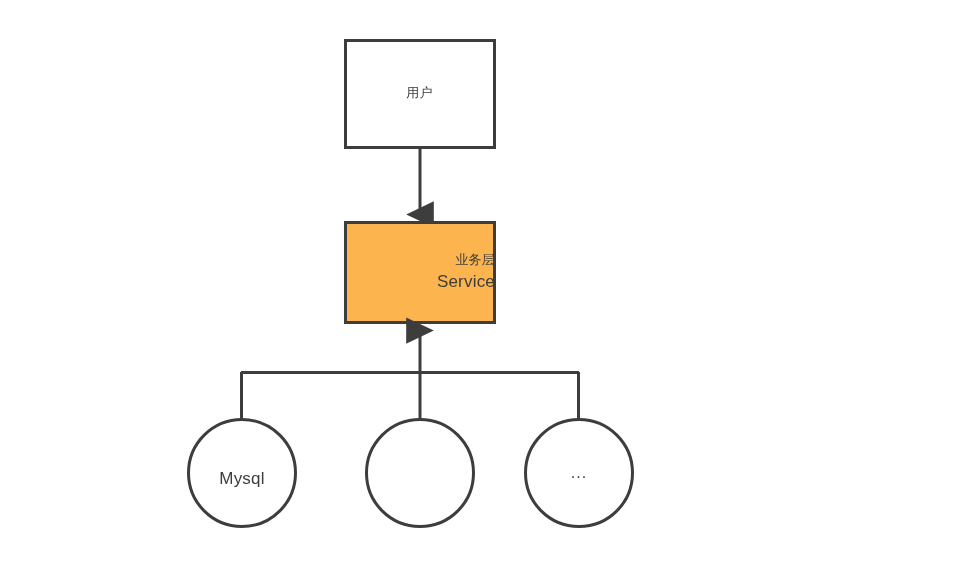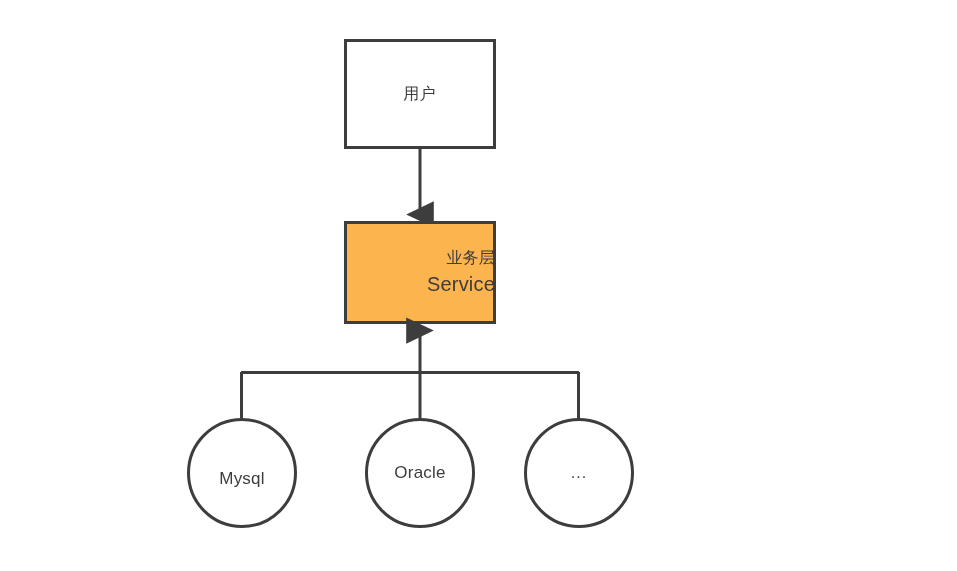--- a/index.html
+++ b/index.html
@@ -34,24 +34,24 @@
     justify-content: center;
     text-align: center;
     color: #3d3d3d;
     font-size: 17px;
     line-height: 1.45;
     letter-spacing: 0.2px;
     pointer-events: none;
     white-space: pre;
   }
   .node-label .line-cn {
-    font-size: 16px;
+    font-size: 13px;
   }
   .node-label .line-en {
-    font-size: 20px;
+    font-size: 17px;
   }
   
   #label-user {
     left: 344px;
     top: 39px;
     width: 151px;
     height: 109px;
   }
   
   #label-service {
@@ -122,21 +122,18 @@
 
   <div class="node-label" id="label-service">
     <span class="line-cn">业务层</span>
     <span class="line-en">Service</span>
   </div>
 
   <div class="circle-label" id="label-db-0">
     <span>Mysql</span>
   </div>
 
-  <div class="circle-label" id="label-db-1">
-    <span>Oracle</span>
-  </div>
 
   <div class="circle-label" id="label-db-2">
     <span class="ellipsis-text">...</span>
   </div>
 
 </div>
 
 </body></html>

